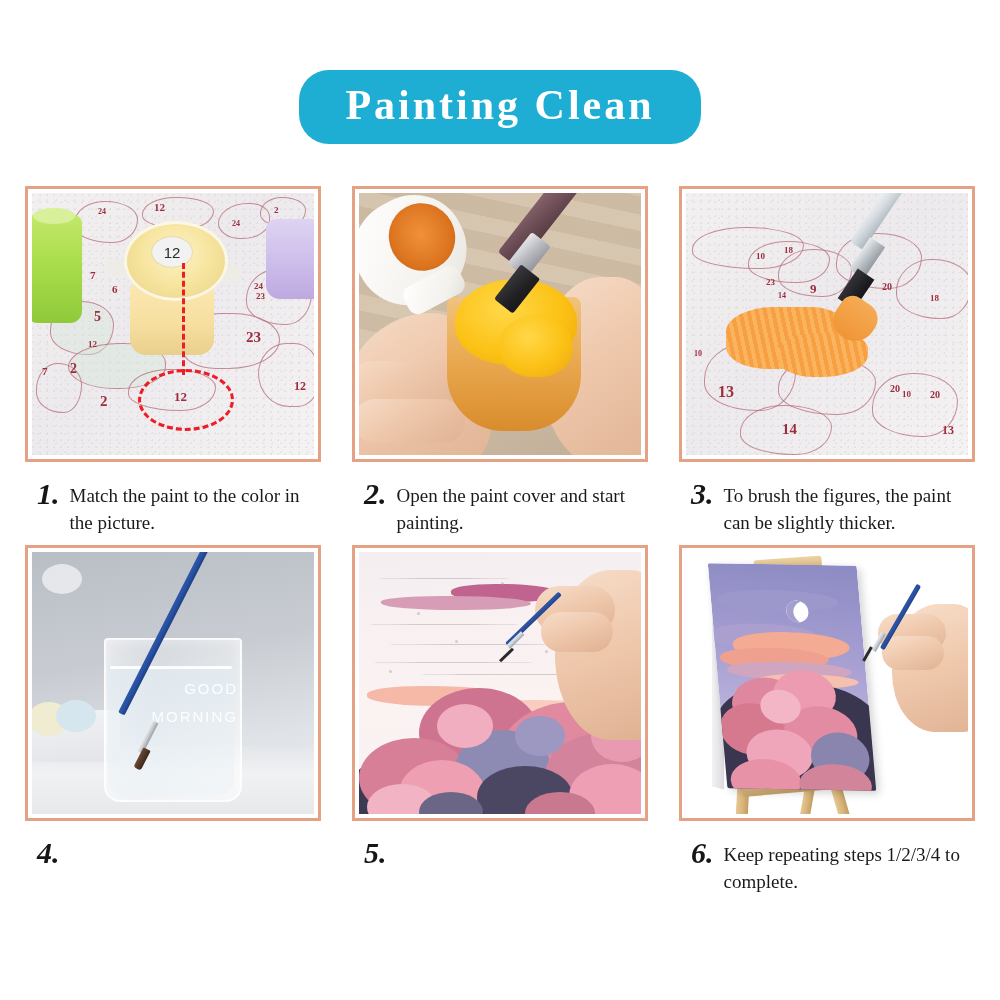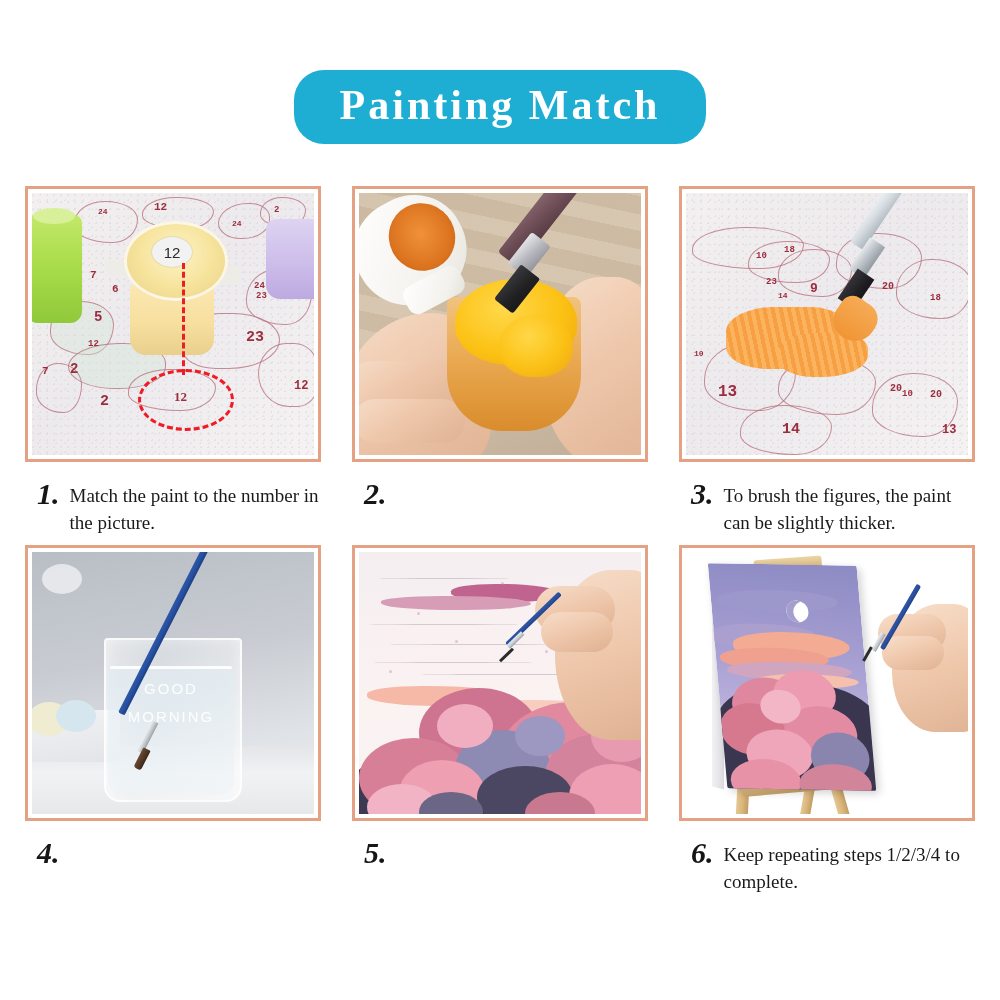--- a/index.html
+++ b/index.html
@@ -103,21 +103,21 @@
   .blob {
     position: absolute;
     border: 1.3px solid #b76a78;
     border-radius: 48% 52% 40% 60% / 55% 45% 58% 42%;
     opacity: .75;
   }
   .blob.fill { background: rgba(214,230,216,.55); }
   .num {
     position: absolute;
     color: #9c2d3f;
-    font-family: Liberation Mono, monospace;
+    font-family: Liberation Serif, serif;
     font-weight: 700;
   }
   .pot {
     position: absolute;
     border-radius: 6px 6px 14px 14px;
   }
   .pot-body {
     background: linear-gradient(180deg,#fbe7b0 0%,#f7dfa0 55%,#e9cf8c 100%);
     border-radius: 4px 4px 16px 16px;
   }
@@ -230,21 +230,21 @@
     border: 2px solid rgba(255,255,255,.82);
     border-radius: 4px 4px 16px 16px;
     box-shadow: inset 0 0 14px rgba(255,255,255,.45); }
   .p4-water { position:absolute;
     background: linear-gradient(180deg, rgba(226,236,242,.70) 0%, rgba(238,244,248,.55) 100%); }
   .p4-waterline { position:absolute; height:3px;
     background: rgba(255,255,255,.9); border-radius:2px; }
   .p4-text { position:absolute;
     color: rgba(255,255,255,.92);
     font-family: "Liberation Sans","DejaVu Sans",sans-serif;
-    letter-spacing: 2px; font-size: 15px; text-align:center; width:100%; }
+    letter-spacing: 2px; font-size: 15px; text-align:right; width:100%; }
   .p4-brush-h { position:absolute;
     background: linear-gradient(90deg,#2f57a8 0%,#2750a0 50%,#1d3f85 100%);
     border-radius:2px; transform: rotate(27deg); }
   .p4-ferrule { position:absolute;
     background: linear-gradient(90deg,#f0f1f3 0%,#c5cad0 55%,#9aa1a8 100%);
     transform: rotate(27deg); }
   .p4-bristle { position:absolute;
     background: linear-gradient(90deg,#6a4a33 0%,#4c3322 70%,#3a2618 100%);
     border-radius:1px 1px 3px 3px; transform: rotate(27deg); }
 
@@ -289,21 +289,21 @@
   .p6-ferrule { position:absolute;
     background: linear-gradient(90deg,#ebedef 0%,#c2c7cd 60%,#99a0a6 100%);
     transform: rotate(30deg); }
   .p6-tip { position:absolute; background:#2b2b2f; transform: rotate(30deg); }
 </style>
 </head>
 <body>
 
 <div class="title-wrap">
   <div class="title-pill">
-    <div class="title-text">Painting Match</div>
+    <div class="title-text">Painting Clean</div>
   </div>
 </div>
 
 <div class="steps-grid">
 
   <div class="step-cell">
     <div class="photo-frame">
       <div class="photo">
         <div class="canvas-bg"></div>
 
@@ -344,21 +344,21 @@
         <div class="pot-lid" style="position:absolute;left:92px;top:28px;width:98px;height:74px;"></div>
         <div class="pot-label" style="left:120px;top:44px;width:40px;height:30px;">12</div>
 
         <div class="dash-line" style="left:150px;top:70px;height:112px;"></div>
         <div class="dash-ellipse" style="left:106px;top:176px;width:90px;height:56px;"></div>
         <div class="target-num" style="left:142px;top:196px;">12</div>
       </div>
     </div>
     <div class="caption">
       <div class="cap-num">1.</div>
-      <div class="cap-text">Match the paint to the number in the picture.</div>
+      <div class="cap-text">Match the paint to the color in the picture.</div>
     </div>
   </div>
 
   <div class="step-cell">
     <div class="photo-frame">
       <div class="photo">
         <div class="p2-bg"></div>
         <div class="p2-table"></div>
 
         <div class="p2-hand" style="left:-18px;top:120px;width:150px;height:160px;border-radius:60% 40% 30% 40%;"></div>
@@ -374,20 +374,21 @@
         <div class="p2-paint" style="left:96px;top:86px;width:122px;height:86px;"></div>
         <div class="p2-paint" style="left:140px;top:122px;width:74px;height:62px;opacity:.95;"></div>
 
         <div class="p2-brush-h" style="left:168px;top:-26px;width:26px;height:104px;"></div>
         <div class="p2-ferrule" style="left:158px;top:42px;width:24px;height:40px;"></div>
         <div class="p2-bristle" style="left:146px;top:74px;width:24px;height:44px;"></div>
       </div>
     </div>
     <div class="caption">
       <div class="cap-num">2.</div>
+      <div class="cap-text">Open the paint cover and start painting.</div>
     </div>
   </div>
 
   <div class="step-cell">
     <div class="photo-frame">
       <div class="photo">
         <div class="canvas-bg"></div>
 
         <div class="blob" style="left:6px;top:34px;width:110px;height:40px;"></div>
         <div class="blob" style="left:62px;top:48px;width:80px;height:40px;"></div>

